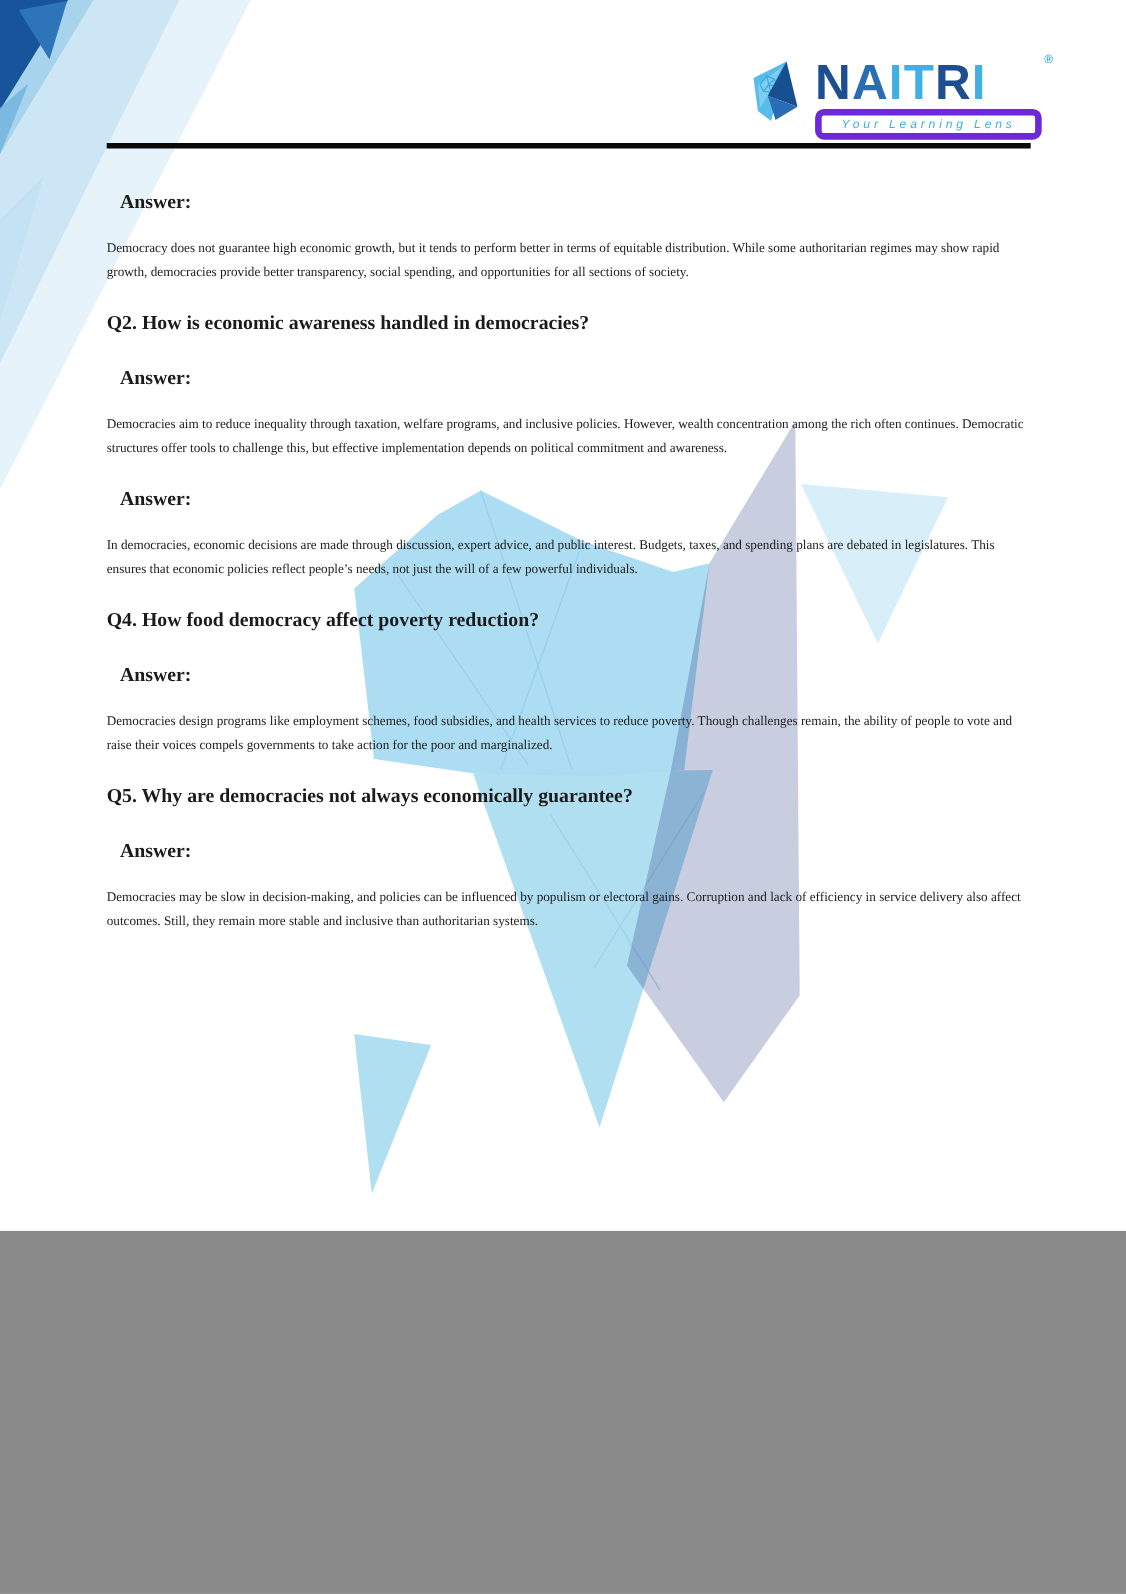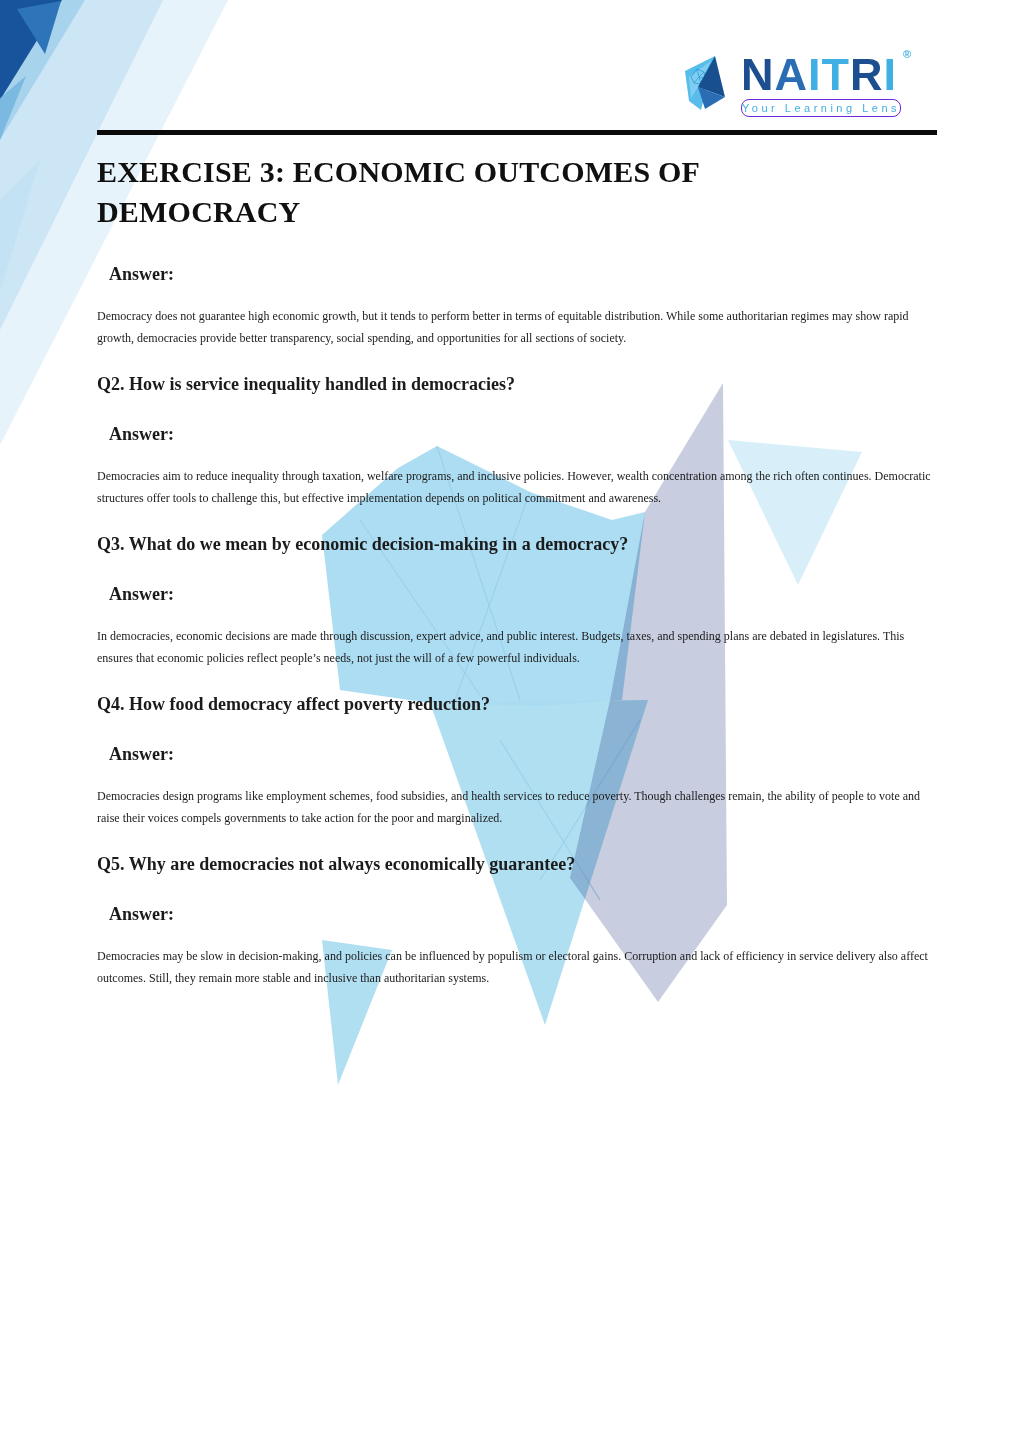--- a/index.html
+++ b/index.html
@@ -1,17 +1,17 @@
 <!DOCTYPE html>
 <html><head>
 <meta charset="utf-8">
 <style>
   html,body { margin:0; padding:0; background:#8a8a8a; }
   .page {
-    position:relative; width:1024px; height:1449px; margin:0 auto;
+    position:relative; width:1024px; height:1119px; margin:0 auto;
     background:#ffffff; overflow:hidden;
     font-family:"Liberation Serif", serif; color:#1b1b1b;
   }
   svg.deco { position:absolute; pointer-events:none; }
   #corner { top:0; left:0; }
   #watermark { top:0; left:0; }
 
   
   .logo-wrap { position:absolute; top:52px; left:681px; display:flex; align-items:flex-start; }
   .logo-icon { width:56px; height:60px; margin-right:4px; }
@@ -20,22 +20,22 @@
     font-family:"Liberation Sans", sans-serif; font-weight:bold;
     font-size:45px; line-height:44px; letter-spacing:1px; white-space:nowrap;
   }
   .reg-mark {
     position:absolute; top:-4px; right:-10px; font-size:11px;
     font-family:"Liberation Sans", sans-serif; font-weight:bold;
   }
   .tagline {
     margin-top:2px; display:block; text-align:center;
     font-family:"Liberation Sans", sans-serif; font-size:11px;
-    letter-spacing:3.5px; padding:2px 0; border:1px solid #6d28d9;
-    border-radius:8px; white-space:nowrap;
+    letter-spacing:3.5px; padding:2px 18px; border:6px solid #6d28d9;
+    border-radius:8px; white-space:nowrap;font-style:italic;
   }
   .header-rule {
     position:absolute; left:97px; top:130px; width:840px; height:5px;
     background:#0a0a0a;
   }
 
   
   .content { position:absolute; left:97px; top:152px; width:836px; }
   h1.doc-title {
     margin:0 0 23px 0; font-size:30px; line-height:40px; font-weight:bold;
@@ -96,35 +96,33 @@
     <div class="logo-text-col">
       <div class="brand-word"><span style="color: rgb(29, 79, 144);">N</span><span style="color: rgb(42, 109, 180);">A</span><span style="color: rgb(63, 175, 228);">I</span><span style="color: rgb(63, 175, 228);">T</span><span style="color: rgb(29, 79, 144);">R</span><span style="color: rgb(63, 175, 228);">I</span></div>
       <span class="reg-mark" style="color: rgb(63, 175, 228);">®</span>
       <span class="tagline" style="color: rgb(63, 175, 228);">Your Learning Lens</span>
     </div>
   </div>
 
   <div class="header-rule"></div>
 
   <div class="content">
-    <h1 class="doc-title">EXERCISE 3: ECONOMIC OUTCOMES OF DEMOCRACY</h1>
 
     <div class="qa-block">
       <p class="qa-answer-label">Answer:</p>
       <p class="qa-answer">Democracy does not guarantee high economic growth, but it tends to perform better in terms of equitable distribution. While some authoritarian regimes may show rapid growth, democracies provide better transparency, social spending, and opportunities for all sections of society.</p>
     </div>
 
     <div class="qa-block">
-      <p class="qa-question">Q2. How is service inequality handled in democracies?</p>
+      <p class="qa-question">Q2. How is economic awareness handled in democracies?</p>
       <p class="qa-answer-label">Answer:</p>
       <p class="qa-answer">Democracies aim to reduce inequality through taxation, welfare programs, and inclusive policies. However, wealth concentration among the rich often continues. Democratic structures offer tools to challenge this, but effective implementation depends on political commitment and awareness.</p>
     </div>
 
     <div class="qa-block">
-      <p class="qa-question">Q3. What do we mean by economic decision-making in a democracy?</p>
       <p class="qa-answer-label">Answer:</p>
       <p class="qa-answer">In democracies, economic decisions are made through discussion, expert advice, and public interest. Budgets, taxes, and spending plans are debated in legislatures. This ensures that economic policies reflect people’s needs, not just the will of a few powerful individuals.</p>
     </div>
 
     <div class="qa-block">
       <p class="qa-question">Q4. How food democracy affect poverty reduction?</p>
       <p class="qa-answer-label">Answer:</p>
       <p class="qa-answer">Democracies design programs like employment schemes, food subsidies, and health services to reduce poverty. Though challenges remain, the ability of people to vote and raise their voices compels governments to take action for the poor and marginalized.</p>
     </div>
 

